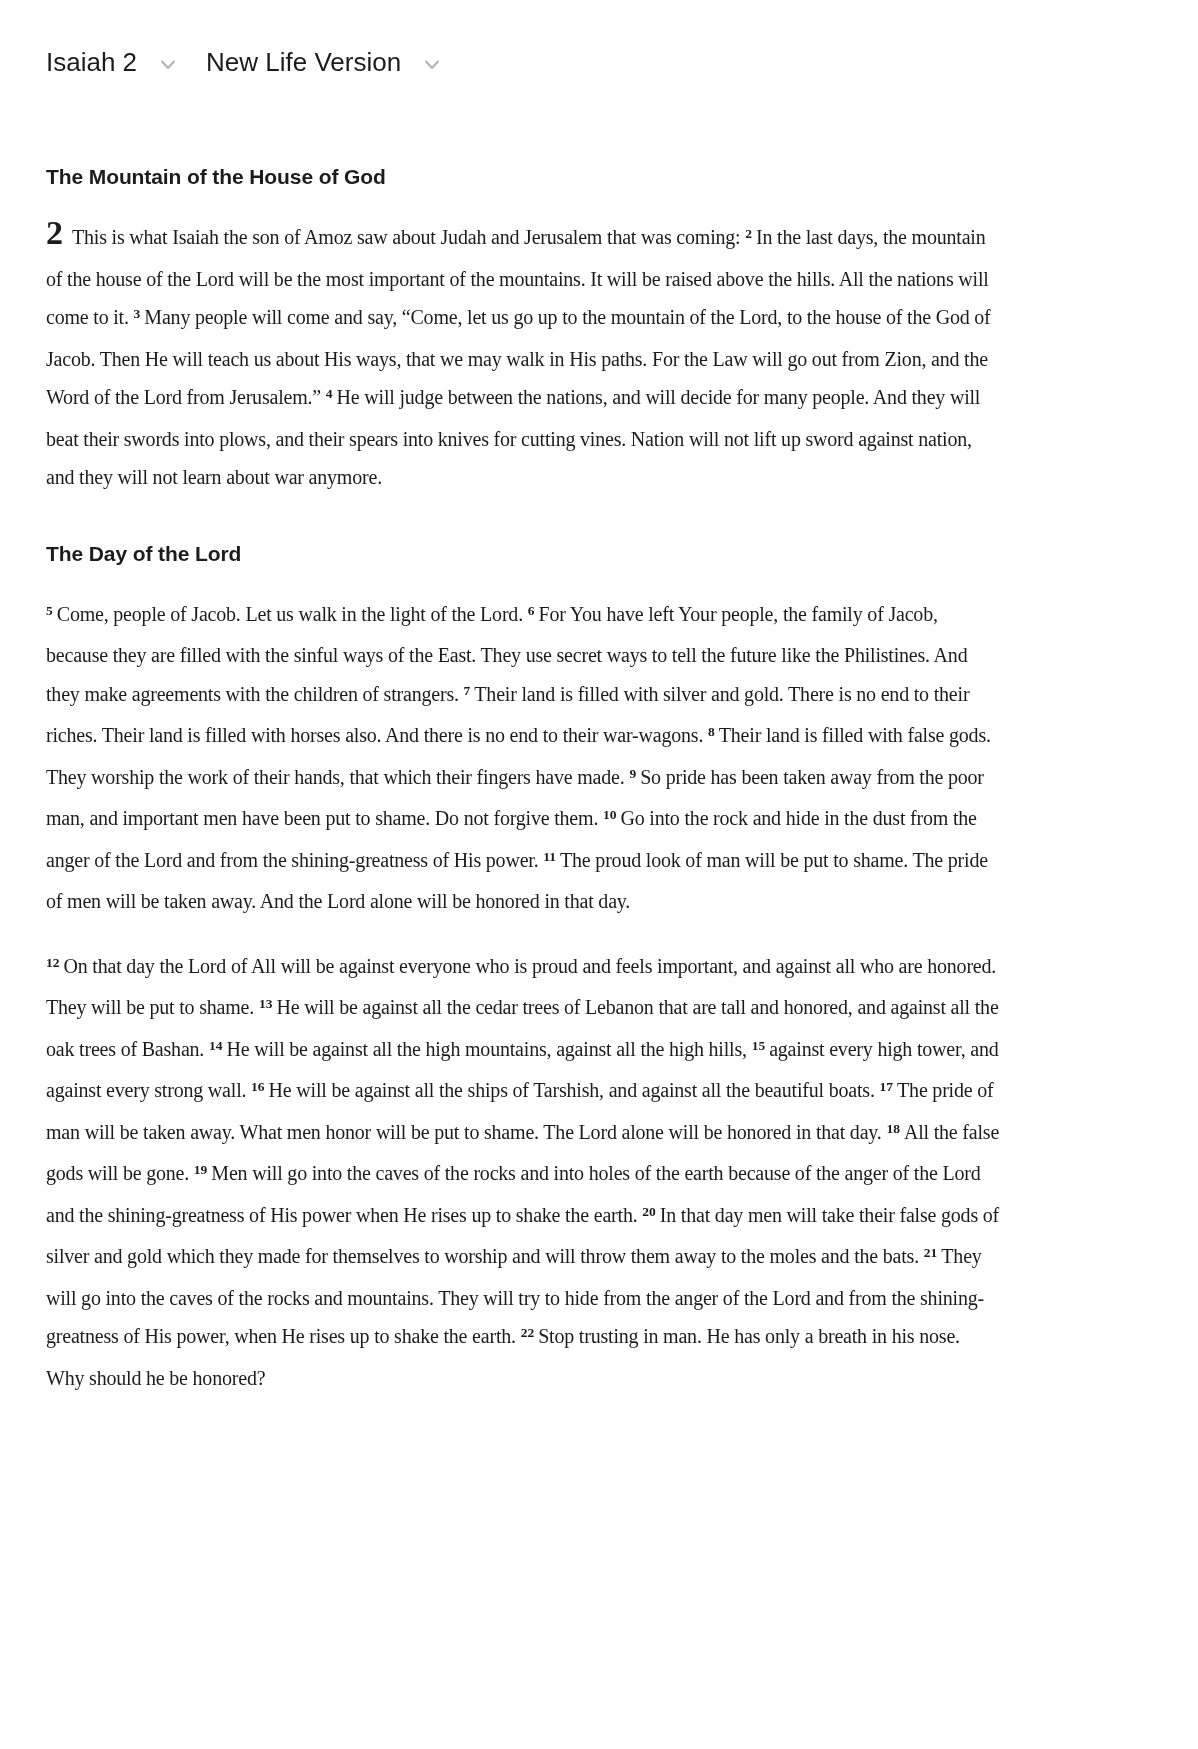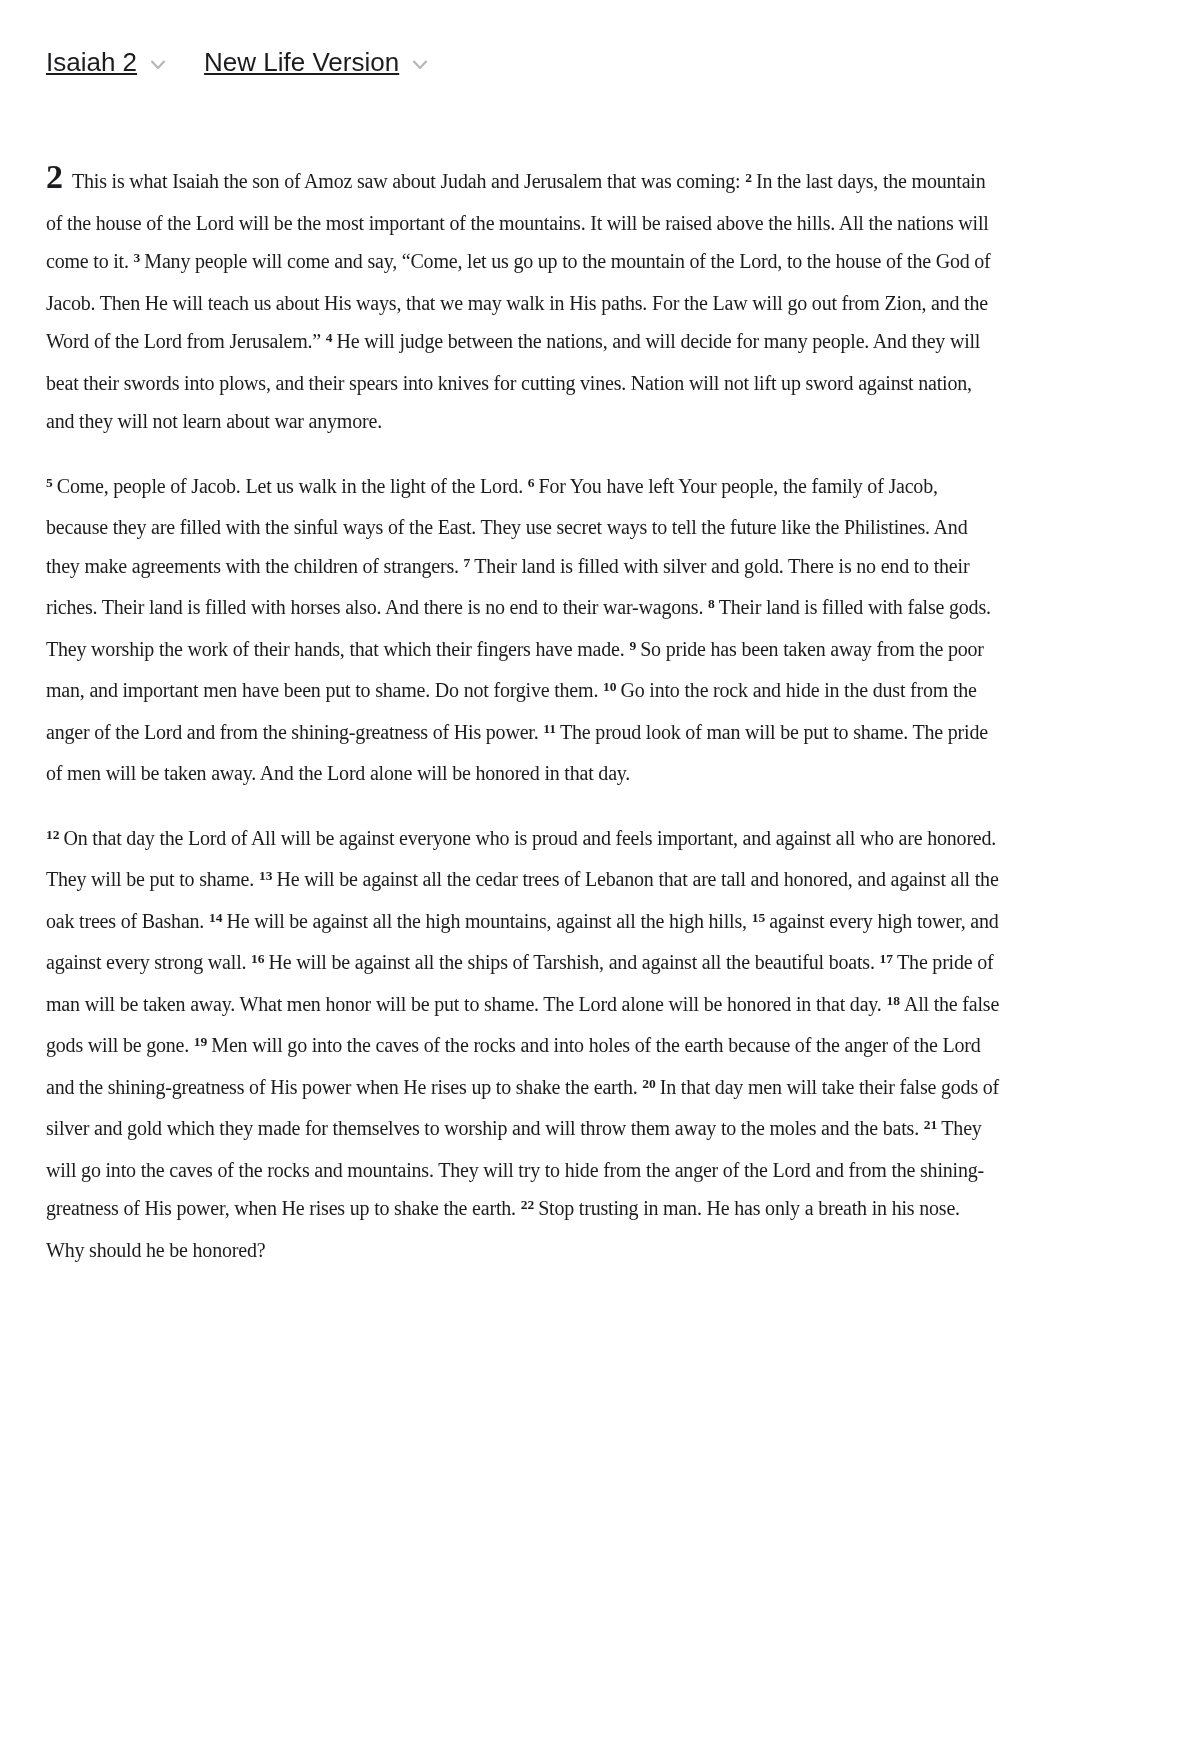--- a/index.html
+++ b/index.html
@@ -24,30 +24,29 @@
     display: flex;
     align-items: center;
     font-size: 26px;
     line-height: 32px;
     margin: 0 0 84px 0;
     font-weight: 400;
   }
   .selector {
     display: inline-flex;
     align-items: center;
-    gap: 13px;
+    gap: 23px;
     background: none;
     border: none;
     padding: 0;
     font: inherit;
     color: inherit;
     cursor: pointer;
-    text-decoration: underline;
   }
-  .selector + .selector { margin-left: 38px; }
+  .selector + .selector { margin-left: 30px; }
   .chevron { display: inline-flex; transform: translateY(3px); }
   .chevron svg { display: block; }
   
   .section-heading {
     font-size: 21px;
     font-weight: 700;
     line-height: 30px;
     letter-spacing: -0.1px;
     margin: 42px 0 26px 0;
   }
@@ -92,18 +91,20 @@
       <span>New Life Version</span>
       <span class="chevron">
         <svg width="16" height="10" viewBox="0 0 16 10">
           <path d="M2 1.5 L8 8 L14 1.5" fill="none" stroke="#b4b4b9" stroke-width="2" stroke-linecap="round" stroke-linejoin="round"></path>
         </svg>
       </span>
     </button>
   </div>
 
   <div>
+      <h2 class="section-heading">The Mountain of the House of God</h2>
       <p class="passage-paragraph"><span class="chapter-num">2</span><span>This is what Isaiah the son of Amoz saw about Judah and Jerusalem that was coming: </span><span class="verse-num">2</span><span>In the last days, the mountain of the house of the Lord will be the most important of the mountains. It will be raised above the hills. All the nations will come to it. </span><span class="verse-num">3</span><span>Many people will come and say, “Come, let us go up to the mountain of the Lord, to the house of the God of Jacob. Then He will teach us about His ways, that we may walk in His paths. For the Law will go out from Zion, and the Word of the Lord from Jerusalem.” </span><span class="verse-num">4</span><span>He will judge between the nations, and will decide for many people. And they will beat their swords into plows, and their spears into knives for cutting vines. Nation will not lift up sword against nation, and they will not learn about war anymore.</span></p>
+      <h2 class="section-heading">The Day of the Lord</h2>
       <p class="passage-paragraph"><span class="verse-num">5</span><span>Come, people of Jacob. Let us walk in the light of the Lord. </span><span class="verse-num">6</span><span>For You have left Your people, the family of Jacob, because they are filled with the sinful ways of the East. They use secret ways to tell the future like the Philistines. And they make agreements with the children of strangers. </span><span class="verse-num">7</span><span>Their land is filled with silver and gold. There is no end to their riches. Their land is filled with horses also. And there is no end to their war-wagons. </span><span class="verse-num">8</span><span>Their land is filled with false gods. They worship the work of their hands, that which their fingers have made. </span><span class="verse-num">9</span><span>So pride has been taken away from the poor man, and important men have been put to shame. Do not forgive them. </span><span class="verse-num">10</span><span>Go into the rock and hide in the dust from the anger of the Lord and from the shining-greatness of His power. </span><span class="verse-num">11</span><span>The proud look of man will be put to shame. The pride of men will be taken away. And the Lord alone will be honored in that day.</span></p>
       <p class="passage-paragraph"><span class="verse-num">12</span><span>On that day the Lord of All will be against everyone who is proud and feels important, and against all who are honored. They will be put to shame. </span><span class="verse-num">13</span><span>He will be against all the cedar trees of Lebanon that are tall and honored, and against all the oak trees of Bashan. </span><span class="verse-num">14</span><span>He will be against all the high mountains, against all the high hills, </span><span class="verse-num">15</span><span>against every high tower, and against every strong wall. </span><span class="verse-num">16</span><span>He will be against all the ships of Tarshish, and against all the beautiful boats. </span><span class="verse-num">17</span><span>The pride of man will be taken away. What men honor will be put to shame. The Lord alone will be honored in that day. </span><span class="verse-num">18</span><span>All the false gods will be gone. </span><span class="verse-num">19</span><span>Men will go into the caves of the rocks and into holes of the earth because of the anger of the Lord and the shining-greatness of His power when He rises up to shake the earth. </span><span class="verse-num">20</span><span>In that day men will take their false gods of silver and gold which they made for themselves to worship and will throw them away to the moles and the bats. </span><span class="verse-num">21</span><span>They will go into the caves of the rocks and mountains. They will try to hide from the anger of the Lord and from the shining-greatness of His power, when He rises up to shake the earth. </span><span class="verse-num">22</span><span>Stop trusting in man. He has only a breath in his nose. Why should he be honored?</span></p>
     </div>
 
 </div>
 
 </body></html>

